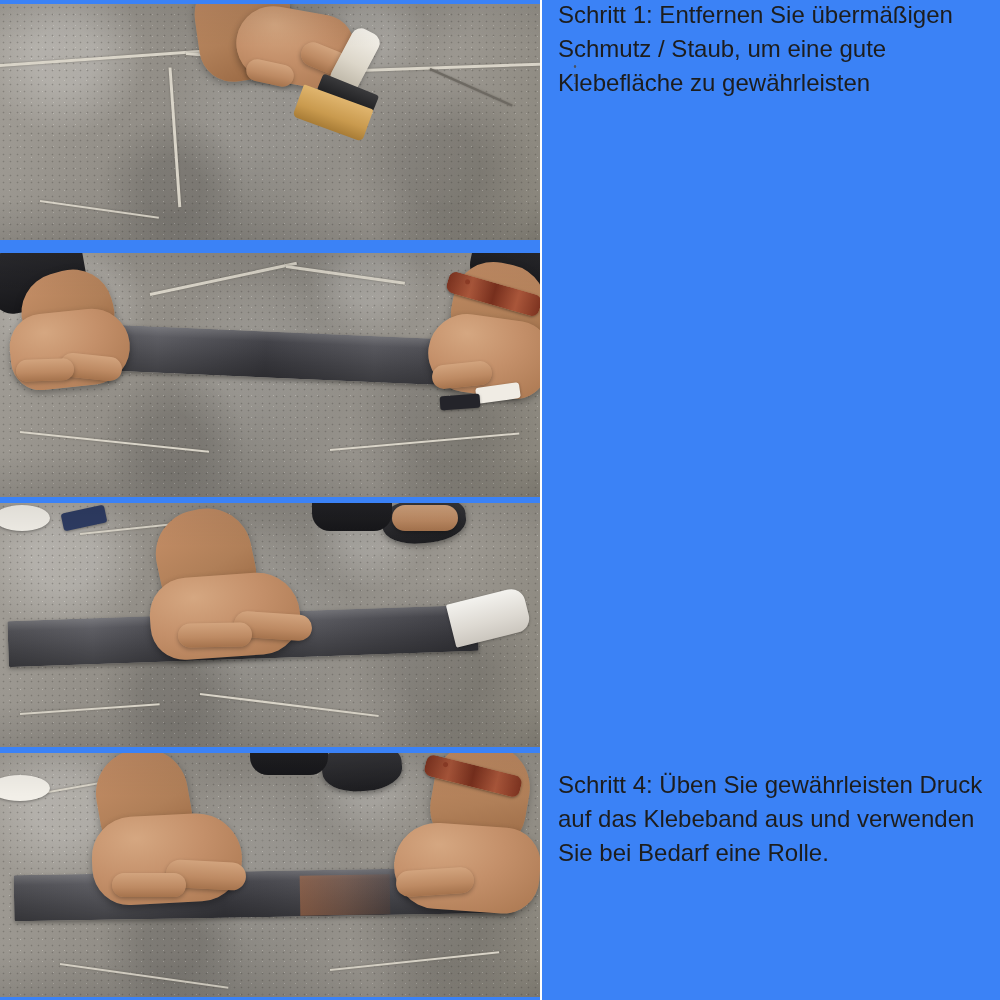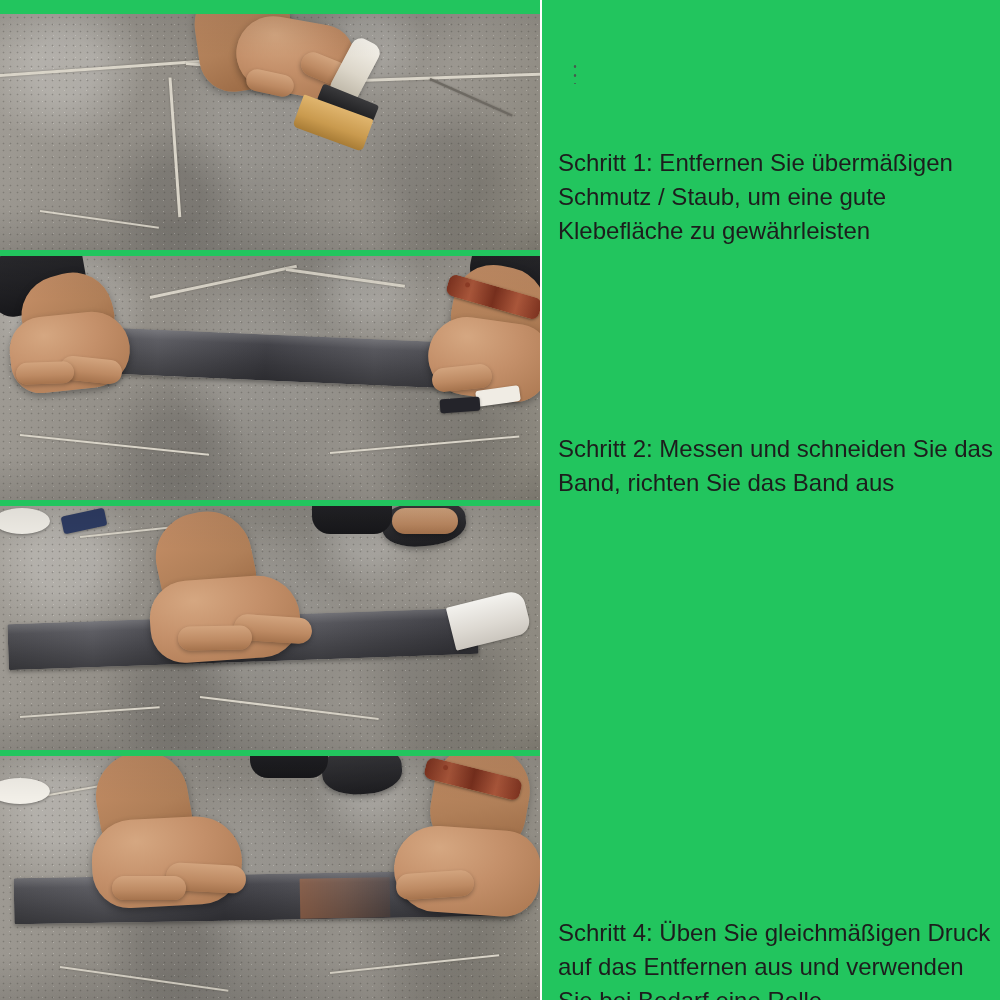--- a/index.html
+++ b/index.html
@@ -22,23 +22,23 @@
   .steps {
     position: absolute;
     inset: 0;
     display: flex;
     flex-direction: column;
   }
   .step-row {
     position: relative;
     display: flex;
     flex-direction: row;
-    align-items: flex-end;
+    align-items: flex-start;
     height: 250px;
-    background: #22c55e;
+    background: #3b82f6;
   }
   .photo {
     position: relative;
     width: 540px;
     height: 236px;
     margin-top: 4px;
     overflow: hidden;
     background: #8d8a85;
   }
   .photo.tall {
@@ -242,23 +242,20 @@
         <div class="arm" style="left:452px; top:10px; width:92px; height:92px; border-radius:40px; transform: rotate(12deg);"></div>
         <div class="bracelet" style="left:446px; top:30px; width:96px; height:22px; transform: rotate(16deg);"></div>
         <div class="hand" style="left:428px; top:64px; width:120px; height:78px; border-radius:46px 36px 36px 46px; transform: rotate(8deg);"></div>
         <div class="finger" style="left:432px; top:110px; width:60px; height:24px; border-radius:14px; transform: rotate(-6deg);"></div>
 
         <div class="small-obj" style="left:476px; top:132px; width:44px; height:16px; background:#f0ece4; transform: rotate(-8deg);"></div>
         <div class="small-obj" style="left:440px; top:142px; width:40px; height:14px; background:#24242a; transform: rotate(-4deg);"></div>
 
         <div class="photo-shadow"></div>
       </div>
-      <div class="caption c2">
-        <p>Schritt 2: Messen und schneiden Sie das Band, richten Sie das Band aus</p>
-      </div>
     </div>
 
     <div class="step-row">
       <div class="photo tall">
         <div class="concrete"></div>
         <div class="speckle"></div>
 
         <div class="crack" style="left:80px; top:30px; width:150px; height:2px; transform: rotate(-6deg);"></div>
         <div class="crack" style="left:200px; top:190px; width:180px; height:2px; transform: rotate(7deg);"></div>
         <div class="crack" style="left:20px; top:210px; width:140px; height:2px; transform: rotate(-4deg);"></div>
@@ -305,21 +302,21 @@
         <div class="finger" style="left:112px; top:120px; width:74px; height:24px; border-radius:14px;"></div>
 
         <div class="arm" style="left:432px; top:-10px; width:96px; height:110px; border-radius:44px; transform: rotate(10deg);"></div>
         <div class="bracelet" style="left:424px; top:12px; width:98px; height:22px; transform: rotate(14deg);"></div>
         <div class="hand" style="left:394px; top:72px; width:146px; height:86px; border-radius:48px 40px 40px 48px; transform: rotate(4deg);"></div>
         <div class="finger" style="left:396px; top:116px; width:78px; height:26px; border-radius:15px; transform: rotate(-4deg);"></div>
 
         <div class="photo-shadow"></div>
       </div>
       <div class="caption c4">
-        <p>Schritt 4: Üben Sie gleichmäßigen Druck auf das Entfernen aus und verwenden Sie bei Bedarf eine Rolle.</p>
+        <p>Schritt 4: Üben Sie gewährleisten Druck auf das Klebeband aus und verwenden Sie bei Bedarf eine Rolle.</p>
       </div>
     </div>
 
   </div>
 
   <div class="divider-v"></div>
   <div class="dots"></div>
 
 </div>
 

